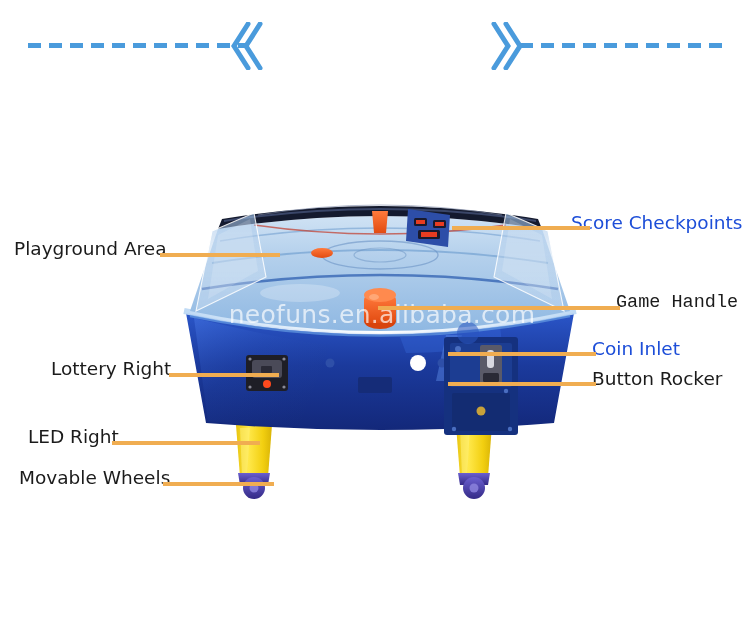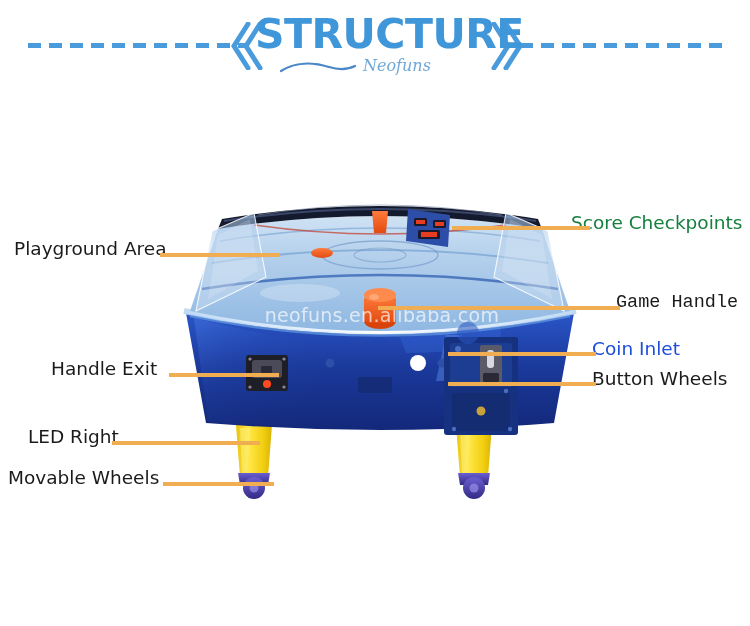--- a/index.html
+++ b/index.html
@@ -101,21 +101,21 @@
     left: 150px; top: 185px;
     width: 460px; height: 320px;
   }
   #machine svg { display: block; }
 
   #watermark {
     position: absolute;
     left: 182px; top: 301px;
     width: 400px;
     text-align: center;
-    font-size: 19px;
+    font-size: 25px;
     line-height: 28px;
     color: rgba(255,255,255,0.68);
     letter-spacing: 0.3px;
     white-space: nowrap;
     pointer-events: none;
   }
 </style>
 </head>
 <body>
 
@@ -131,32 +131,21 @@
     </svg>
   </div>
 
   <div id="chev-right" class="chev">
     <svg width="36" height="48" viewBox="0 0 36 48">
       <path d="M4 2 L18 24 L4 46" fill="none" stroke="#4a9bdc" stroke-width="5" stroke-linecap="round"></path>
       <path d="M16 2 L30 24 L16 46" fill="none" stroke="#4a9bdc" stroke-width="5" stroke-linecap="round"></path>
     </svg>
   </div>
 
-  <div id="title-wrap">
-    <div id="main-title">STRUCTURE</div>
-  </div>
-
-  <div id="sub-wrap">
-    <div id="swoosh">
-      <svg width="78" height="14" viewBox="0 0 78 14">
-        <path d="M2 11 C16 2, 34 2, 50 7 C60 10, 68 10, 76 6" fill="none" stroke="#4a86c8" stroke-width="2.2" stroke-linecap="round"></path>
-      </svg>
-    </div>
-    <div id="sub-title" style="color: rgb(111, 168, 216);">Neofuns</div>
-  </div>
+
 </div>
 
 <div id="machine">
   <svg width="460" height="320" viewBox="0 0 460 320">
     <defs>
       <linearGradient id="gCab" x1="0" y1="0" x2="0" y2="1">
         <stop offset="0%" stop-color="#2a55c8"></stop>
         <stop offset="45%" stop-color="#1b3a9c"></stop>
         <stop offset="100%" stop-color="#13287a"></stop>
       </linearGradient>
@@ -304,32 +293,32 @@
       <ellipse cx="224" cy="112" rx="5" ry="3" fill="#ffb488" opacity="0.7"></ellipse>
     </g>
   </svg>
 </div>
 
 <div id="watermark">neofuns.en.alibaba.com</div>
 
 <div class="callout-label" style="left: 14px; top: 238px; color: rgb(27, 27, 27);">Playground Area</div>
 <div class="leader" style="left:160px; top:253px; width:120px;"></div>
 
-<div class="callout-label" style="left: 51px; top: 358px; color: rgb(27, 27, 27);">Handle Exit</div>
+<div class="callout-label" style="left: 51px; top: 358px; color: rgb(27, 27, 27);">Lottery Right</div>
 <div class="leader" style="left:169px; top:373px; width:110px;"></div>
 
 <div class="callout-label" style="left: 28px; top: 426px; color: rgb(27, 27, 27);">LED Right</div>
 <div class="leader" style="left:112px; top:441px; width:148px;"></div>
 
-<div class="callout-label" style="left: 8px; top: 467px; color: rgb(27, 27, 27); text-align: center;">Movable Wheels</div>
+<div class="callout-label" style="left: 19px; top: 467px; color: rgb(27, 27, 27); text-align: center;">Movable Wheels</div>
 <div class="leader" style="left:163px; top:482px; width:111px;"></div>
 
-<div class="callout-label right" style="left: 571px; top: 212px; color: #15803d;">Score Checkpoints</div>
+<div class="callout-label right" style="left: 571px; top: 212px; color: #1d4ed8;">Score Checkpoints</div>
 <div class="leader" style="left:452px; top:226px; width:138px;"></div>
 
 <div class="callout-label right" style="left: 616px; top: 292px; color: rgb(27, 27, 27); font-family: Liberation Mono, monospace;">Game Handle</div>
 <div class="leader" style="left:378px; top:306px; width:242px;"></div>
 
 <div class="callout-label right" style="left: 592px; top: 338px; color: #1d4ed8;">Coin Inlet</div>
 <div class="leader" style="left:448px; top:352px; width:148px;"></div>
 
-<div class="callout-label right" style="left: 592px; top: 368px; color: rgb(27, 27, 27);">Button Wheels</div>
+<div class="callout-label right" style="left: 592px; top: 368px; color: rgb(27, 27, 27);">Button Rocker</div>
 <div class="leader" style="left:448px; top:382px; width:148px;"></div>
 
 </body></html>

